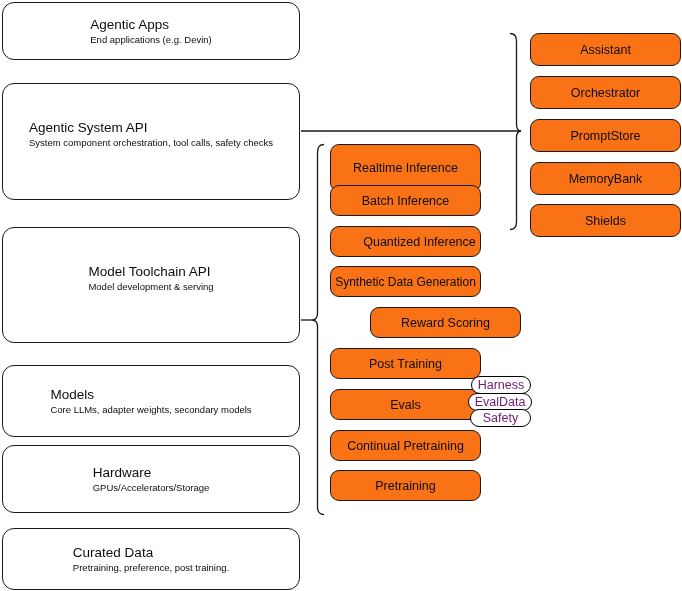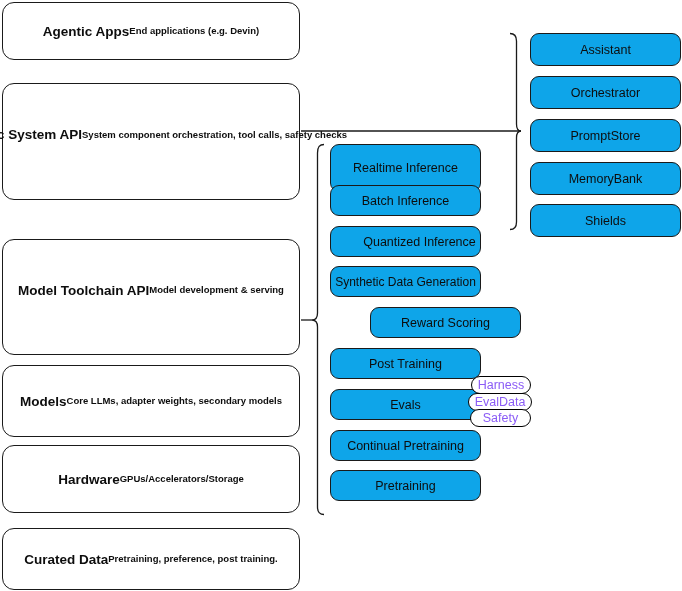--- a/index.html
+++ b/index.html
@@ -41,52 +41,51 @@
   .box .subtitle {
     font-size: 9.5px;
     line-height: 14px;
     color: #0d0d0d;
     white-space: nowrap;
   }
 
   
   .stack-left .inner {
     display: flex;
-    flex-direction: row;
-    align-items: center;
-    font-weight: bold;
+    flex-direction: column;
+    align-items: flex-start;
   }
 
   
   .chip {
     position: absolute;
     box-sizing: border-box;
     border: 1.3px solid #1a1a1a;
     border-radius: 9px;
-    background: #0ea5e9;
+    background: #f97316;
     display: flex;
     align-items: center;
     justify-content: center;
     font-size: 12.5px;
     color: #0d0d0d;
     white-space: nowrap;
   }
 
   
   .pill {
     position: absolute;
     box-sizing: border-box;
     border: 1.4px solid #000000;
     border-radius: 999px;
     background: #ffffff;
     display: flex;
     align-items: center;
     justify-content: center;
     font-size: 12.5px;
-    color: #8b5cf6;
+    color: #701a75;
     white-space: nowrap;
   }
 
   
   .connector {
     position: absolute;
     pointer-events: none;
   }
   .connector svg {
     display: block;
@@ -115,21 +114,21 @@
     </div>
   </div>
 
   <div class="box stack-left" style="left:2px; top:83px; width:298px; height:117px;">
     <div class="inner" style="transform:translateY(-7px);">
       <div class="title">Agentic System API</div>
       <div class="subtitle">System component orchestration, tool calls, safety checks</div>
     </div>
   </div>
 
-  <div class="box stack-left" style="left:2px; top:227px; width:298px; height:116px;margin-top:12px;">
+  <div class="box stack-left" style="left:2px; top:227px; width:298px; height:116px;">
     <div class="inner" style="transform:translateY(-7px);">
       <div class="title">Model Toolchain API</div>
       <div class="subtitle">Model development &amp; serving</div>
     </div>
   </div>
 
   <div class="box stack-left" style="left:2px; top:365px; width:298px; height:72px;">
     <div class="inner">
       <div class="title">Models</div>
       <div class="subtitle">Core LLMs, adapter weights, secondary models</div>

